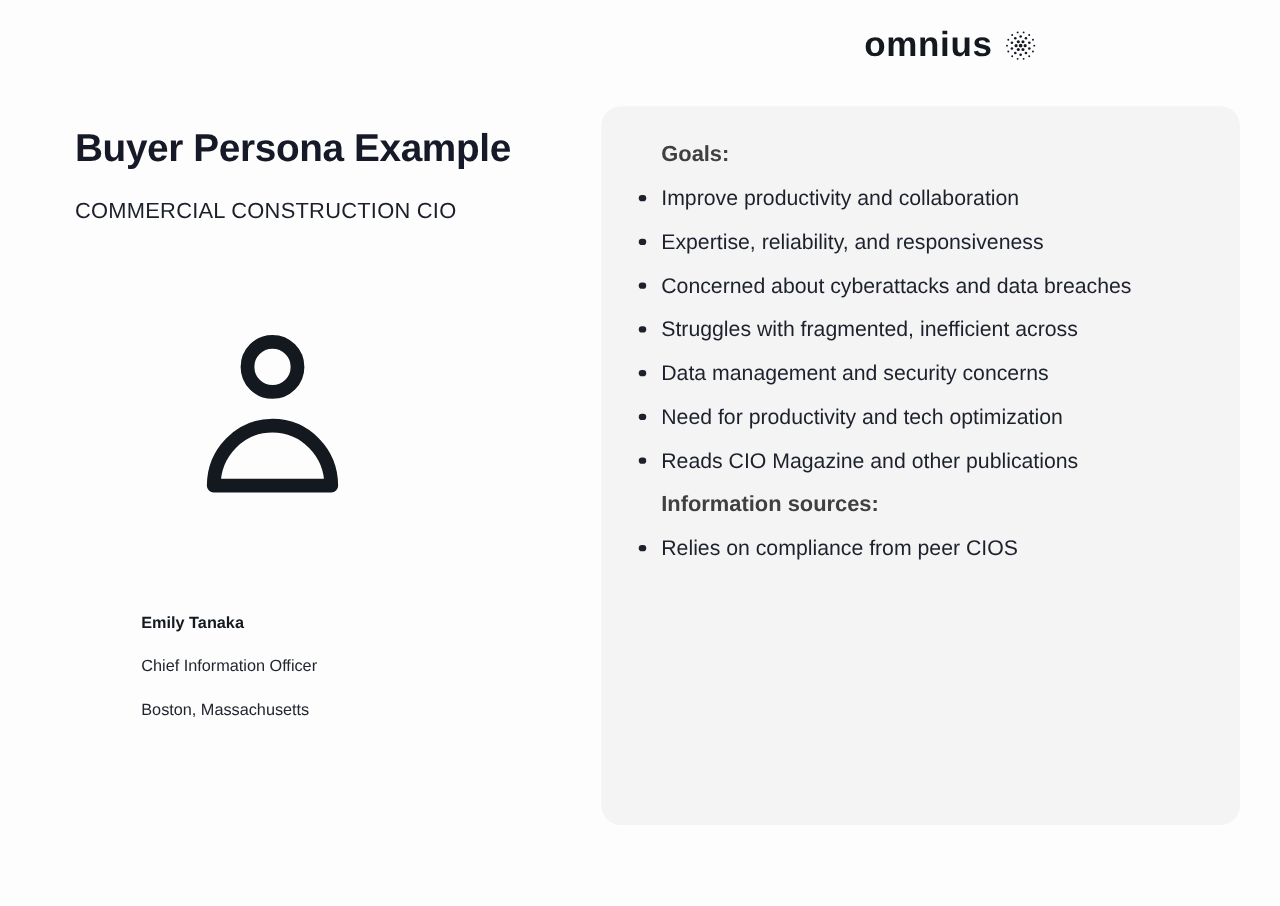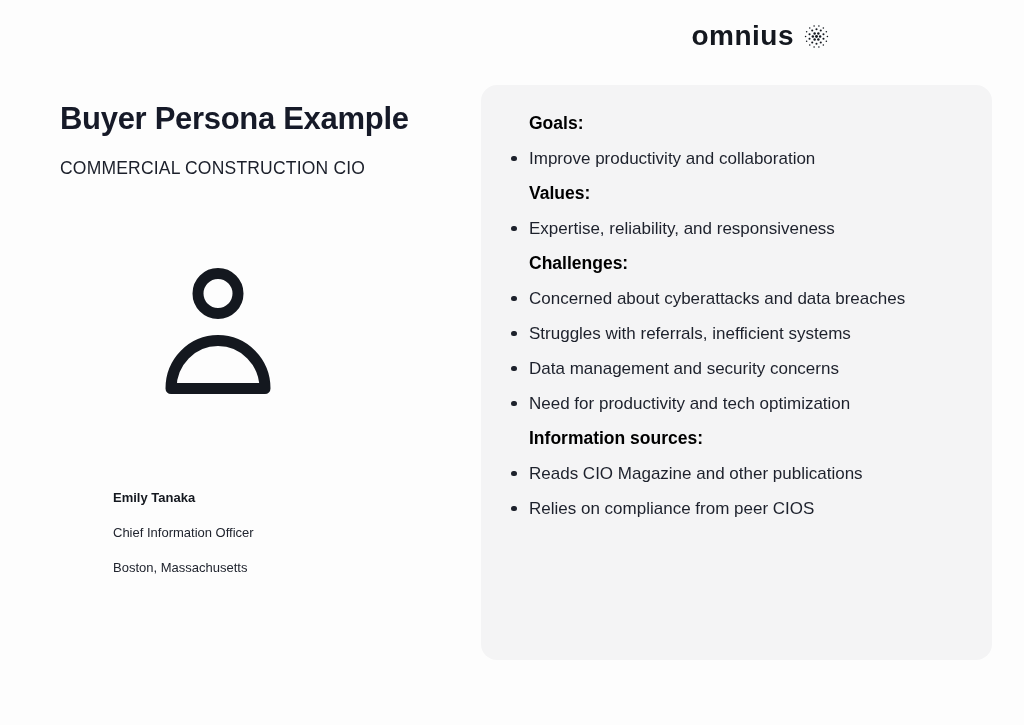--- a/index.html
+++ b/index.html
@@ -43,21 +43,21 @@
   .contact .persona-name { font-weight: 700; color: #14181f; }
 
   
   .card {
     position: absolute; left: 481px; top: 85px;
     width: 511px; height: 575px;
     background: #f4f4f5; border-radius: 16px;
     padding: 21px 20px 0 48px;
   }
   .row { height: 35px; display: flex; align-items: center; font-size: 17px; color: #1d212c; }
-  .row.heading { font-weight: 700; color: #000000; font-size: 17.5px; }
+  .row.heading { font-weight: 700; color: #404040; font-size: 17.5px; }
   .row.bullet { position: relative; }
   .row.bullet .dot {
     position: absolute; left: -18px; top: 50%;
     width: 5.5px; height: 5.5px; margin-top: -2.75px;
     border-radius: 50%; background: #1d212c;
   }
 </style>
 </head>
 <body>
 
@@ -115,49 +115,47 @@
   </div>
 
   <div class="card">
 
     <div class="row heading">Goals:</div>
     <div class="row bullet">
       <span class="dot"></span>
       <span>Improve productivity and collaboration</span>
     </div>
 
-    <div class="row heading">Values:</div>
     <div class="row bullet">
       <span class="dot"></span>
       <span>Expertise, reliability, and responsiveness</span>
     </div>
 
-    <div class="row heading">Challenges:</div>
     <div class="row bullet">
       <span class="dot"></span>
       <span>Concerned about cyberattacks and data breaches</span>
     </div>
     <div class="row bullet">
       <span class="dot"></span>
-      <span>Struggles with referrals, inefficient systems</span>
+      <span>Struggles with fragmented, inefficient across</span>
     </div>
 
     <div class="row bullet">
       <span class="dot"></span>
       <span>Data management and security concerns</span>
     </div>
     <div class="row bullet">
       <span class="dot"></span>
       <span>Need for productivity and tech optimization</span>
     </div>
 
-    <div class="row heading">Information sources:</div>
     <div class="row bullet">
       <span class="dot"></span>
       <span>Reads CIO Magazine and other publications</span>
     </div>
+    <div class="row heading">Information sources:</div>
     <div class="row bullet">
       <span class="dot"></span>
       <span>Relies on compliance from peer CIOS</span>
     </div>
 
   </div>
 </div>
 
 </body></html>

